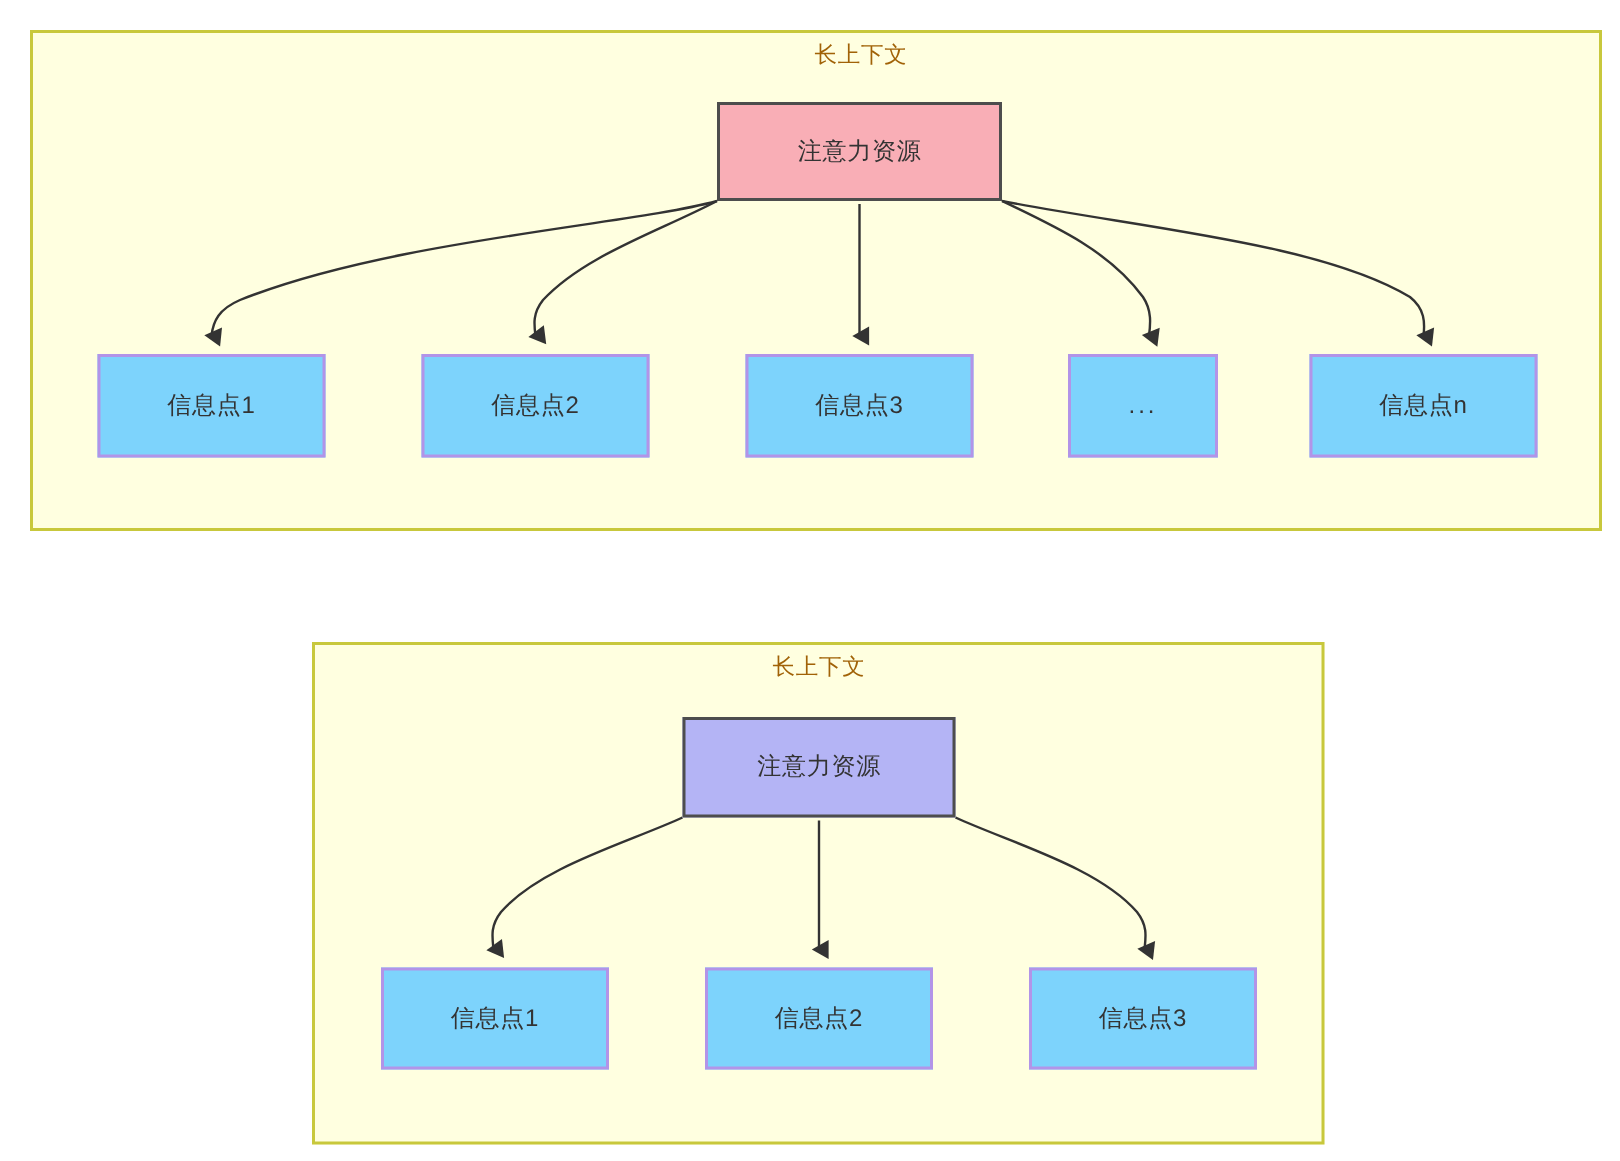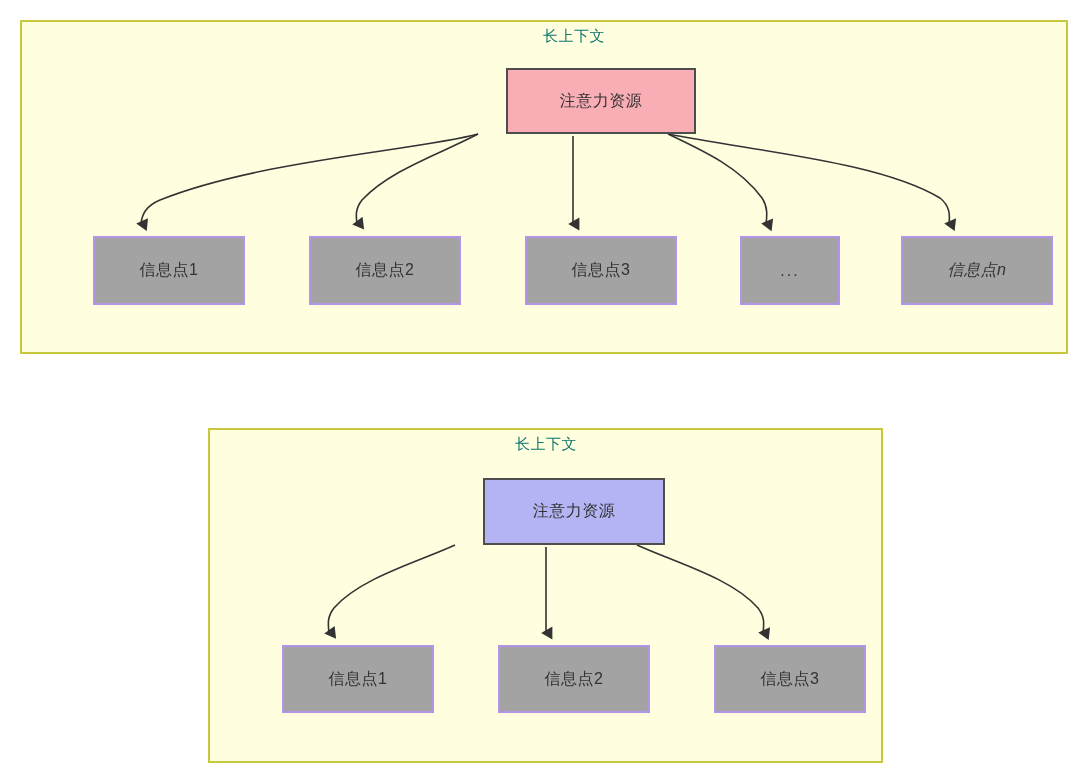--- a/index.html
+++ b/index.html
@@ -29,47 +29,46 @@
   }
   .panel {
     position: absolute;
     box-sizing: border-box;
     background: #FFFFE0;
     border: 2px solid #C8C83C;
   }
   .panel-title {
     position: absolute;
     font-size: 15px;
-    color: #0f766e;
+    color: #a16207;
     white-space: nowrap;
     text-align: center;
     letter-spacing: 0.5px;
   }
   .node {
     position: absolute;
     box-sizing: border-box;
     display: flex;
     align-items: center;
     justify-content: center;
     font-size: 16px;
     color: #333333;
     white-space: nowrap;
     letter-spacing: 0.5px;
-    margin-left: 28px;
   }
   .node-attn-long {
     background: #F9AEB6;
     border: 2px solid #4D4D4D;
   }
   .node-attn-short {
     background: #B4B4F5;
     border: 2px solid #4D4D4D;
   }
   .node-info {
-    background: #a3a3a3;
+    background: #7dd3fc;
     border: 2px solid #B294E8;
   }
   .node-ellipsis {
     font-size: 16px;
     letter-spacing: 2px;
   }
 </style>
 </head>
 <body>
 
@@ -97,21 +96,21 @@
   <div class="node node-attn-long" style="left:478px; top:68px; width:190px; height:66px;">注意力资源</div>
 
   <div class="node node-info" style="left:65px; top:236px; width:152px; height:69px;">信息点1</div>
 
   <div class="node node-info" style="left:281px; top:236px; width:152px; height:69px;">信息点2</div>
 
   <div class="node node-info" style="left:497px; top:236px; width:152px; height:69px;">信息点3</div>
 
   <div class="node node-info node-ellipsis" style="left:712px; top:236px; width:100px; height:69px;">...</div>
 
-  <div class="node node-info" style="left:873px; top:236px; width:152px; height:69px;font-style:italic;">信息点n</div>
+  <div class="node node-info" style="left:873px; top:236px; width:152px; height:69px;">信息点n</div>
 
   <div class="panel" style="left:208px; top:428px; width:675px; height:335px;"></div>
 
   <div class="panel-title" style="left:466px; top:435px; width:160px;">长上下文</div>
 
   <svg class="layer" viewBox="0 0 1080 774">
     <g fill="none" stroke="#333333" stroke-width="1.6" marker-end="url(#ah)">
       <path d="M455,545 C418,562 360,578 334,608 C327,617 328,624 329,633"></path>
       <path d="M546,547 L546,633"></path>
       <path d="M637,545 C674,562 732,578 758,608 C765,617 764,624 763,633"></path>

